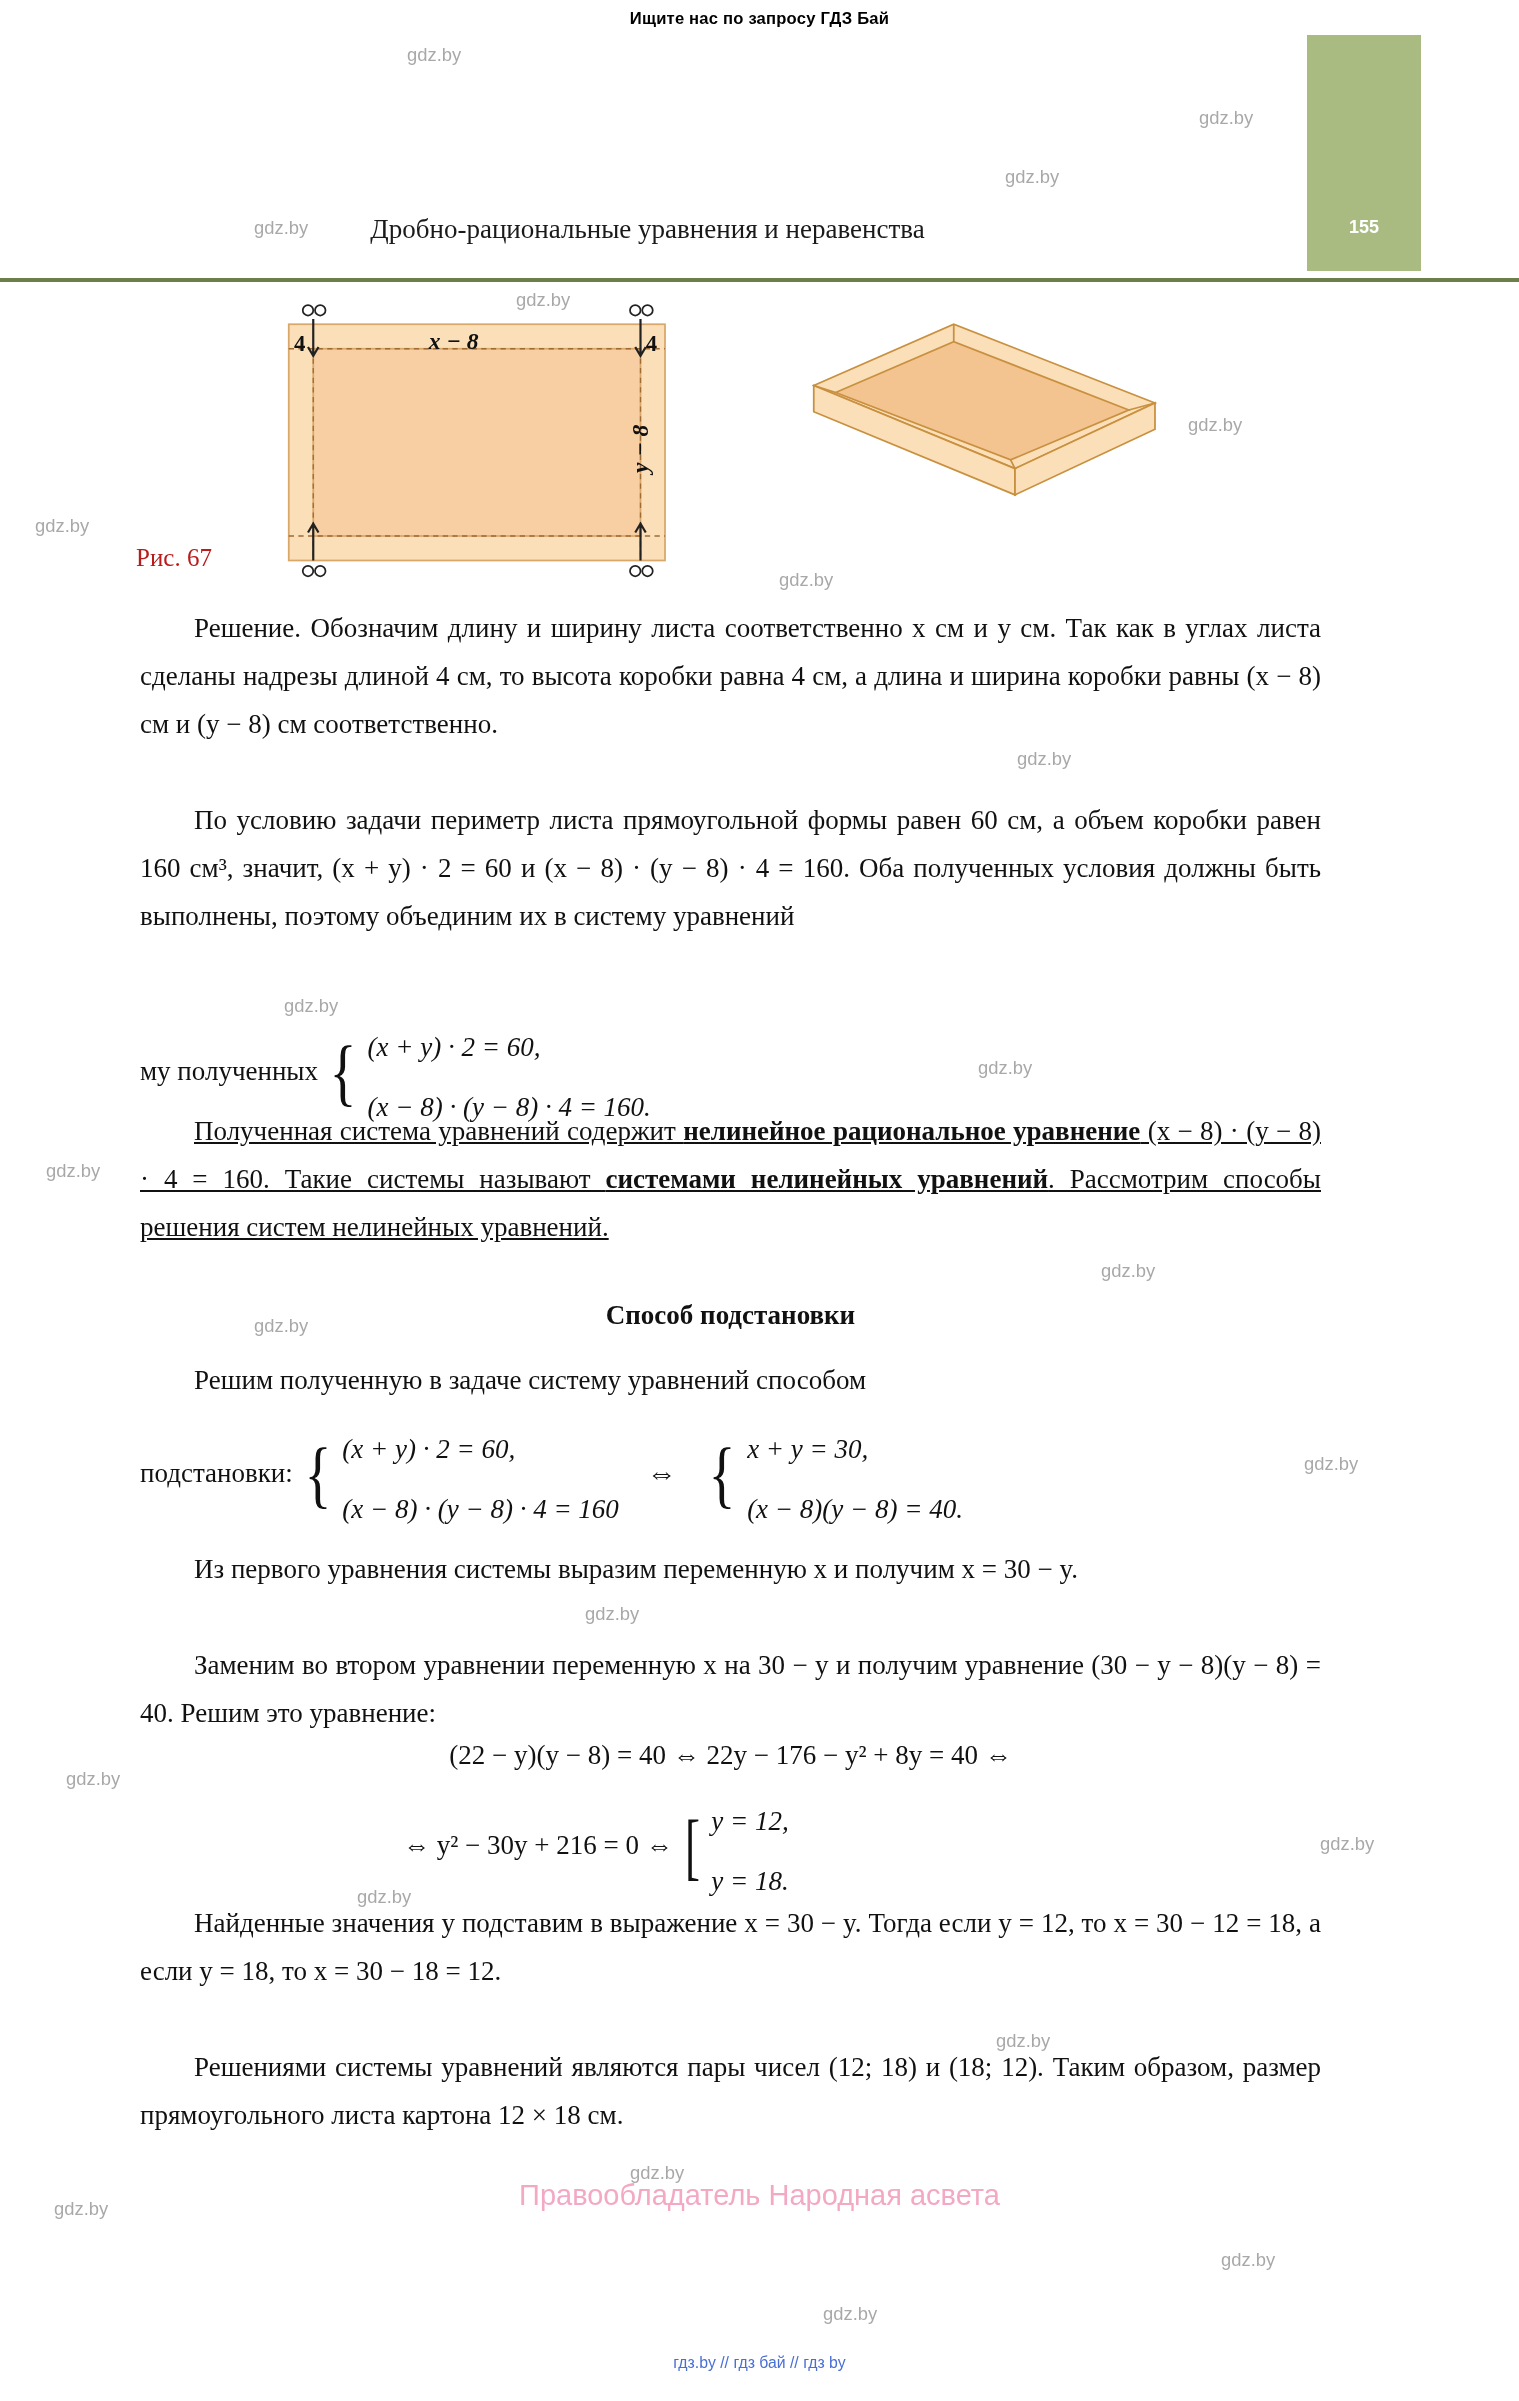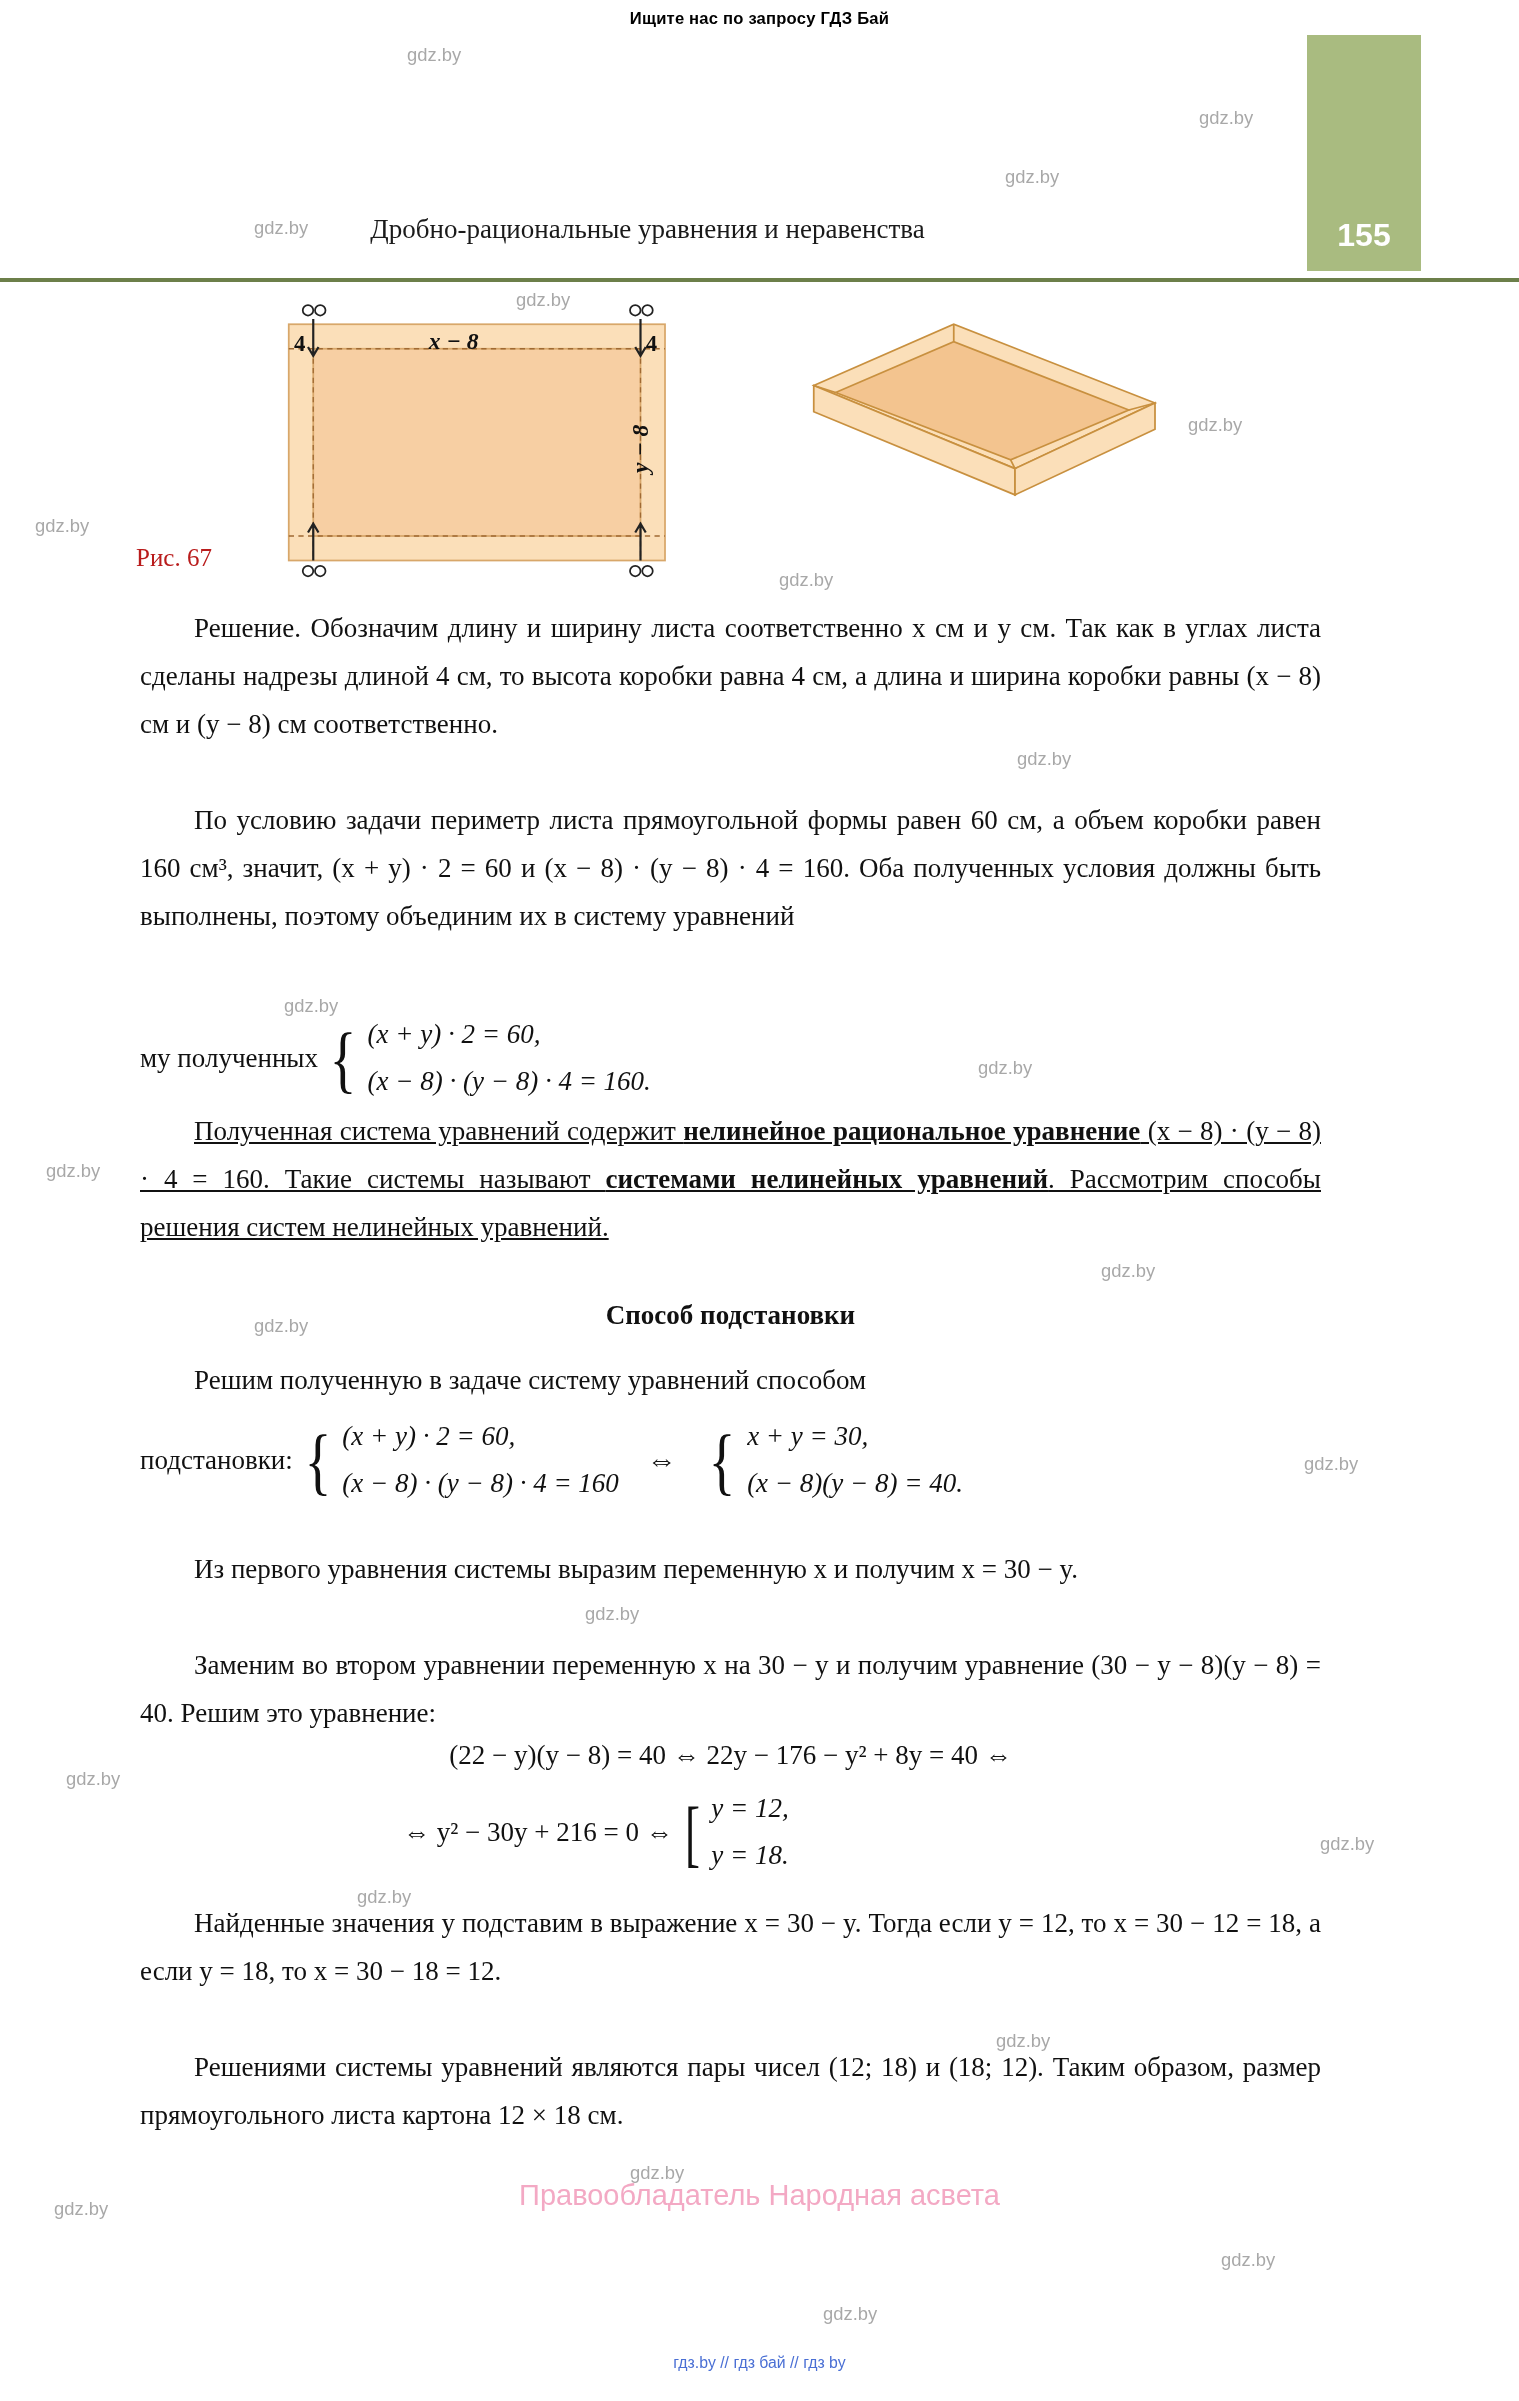--- a/index.html
+++ b/index.html
@@ -30,21 +30,21 @@
   }
   .header-title {
     position:absolute; top:214px; left:0; width:1295px;
     text-align:center;
     font-size:27px; color:#1a1a1a;
   }
   .page-num {
     position:absolute; top:217px; left:1307px; width:114px;
     text-align:center;
     font-family:"Liberation Sans", sans-serif;
-    font-size:32px; font-weight:bold; color:#ffffff;
+    font-size:18px; font-weight:bold; color:#ffffff;
   }
   .rule {
     position:absolute; top:278px; left:0; width:1519px; height:3.5px;
     background:#6c7f4a;
   }
 
   
   .figure { position:absolute; top:298px; left:0; width:1519px; height:280px; }
   .fig-caption {
     position:absolute; top:544px; left:136px;
@@ -70,21 +70,21 @@
   }
 
   
   .sys { display:inline-block; vertical-align:middle; position:relative; }
   .brace {
     display:inline-block; vertical-align:middle;
     font-size:75px; line-height:75px; font-family:"Liberation Serif", serif;
     transform:scaleX(0.75); font-weight:400;
   }
   .sys-rows { display:inline-block; vertical-align:middle; }
-  .sys-rows div { line-height:47px; white-space:nowrap; }
+  .sys-rows div { line-height:47px; white-space:nowrap;margin-top:13px; }
 
   
   .copyright {
     position:absolute; top:2179px; left:0; width:1519px;
     text-align:center;
     font-family:"Liberation Sans", sans-serif;
     font-size:29px; color:#f3a9c4;
   }
   .bottom-links {
     position:absolute; top:2354px; left:0; width:1519px;

